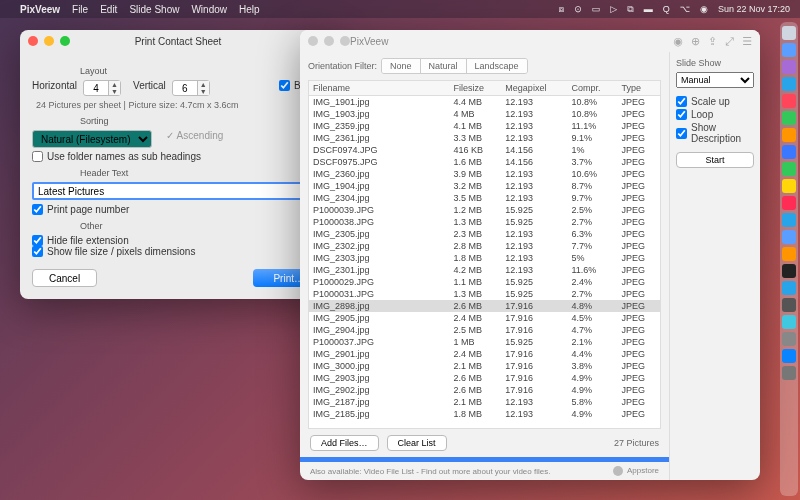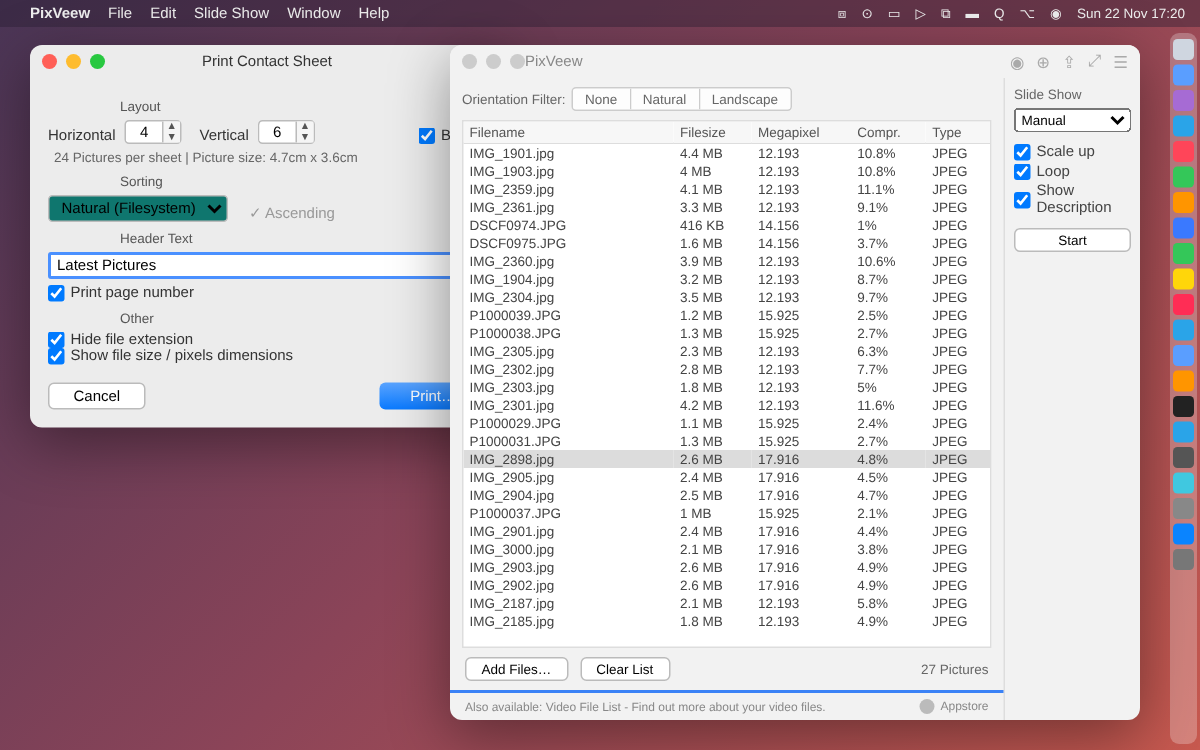--- a/index.html
+++ b/index.html
@@ -15,21 +15,21 @@
 .titlebar { height: 22px; display: flex; align-items: center; padding: 0 8px; position: relative; }
 .traffic { display: flex; gap: 6px; }
 .traffic .dot { width: 10px; height: 10px; border-radius: 50%; }
 .dot.red { background: #ff5f57; } .dot.yellow { background: #febc2e; } .dot.green { background: #28c840; }
 .dot.dim { background: #ccc; }
 .titlebar .title { position: absolute; left: 0; right: 0; text-align: center; font-size: 10px; color: #333; pointer-events: none; }
 
 .dialog { left: 20px; top: 30px; width: 316px; }
 .dialog .content { padding: 8px 12px 12px; font-size: 10px; color: #333; }
 .section-label { font-size: 9px; color: #555; margin: 6px 0 4px; padding-left: 48px; }
-.row { display: flex; align-items: flex-end; gap: 6px; margin: 3px 0; }
+.row { display: flex; align-items: flex-start; gap: 6px; margin: 3px 0; }
 .stepper { display: flex; align-items: center; border: 1px solid #bbb; border-radius: 3px; background: white; height: 16px; }
 .stepper input { width: 24px; border: none; font-size: 10px; text-align: center; outline: none; }
 .stepper .arrows { width: 12px; font-size: 7px; color: #555; border-left: 1px solid #bbb; text-align: center; line-height: 7px; background: #f5f5f5; }
 .checkbox { display: flex; align-items: center; gap: 4px; font-size: 10px; }
 .checkbox input { width: 11px; height: 11px; accent-color: #007aff; }
 .hint { font-size: 9px; color: #666; margin: 4px 0 2px 4px; }
 select.combo { width: 100%; height: 18px; font-size: 10px; border: 1px solid #bbb; border-radius: 3px; background: #0f766e; padding: 0 4px; }
 .ascending { color: #999; font-size: 10px; margin-left: 8px; }
 input.textfield { width: 100%; height: 18px; border: 2px solid #4a90ff; border-radius: 2px; font-size: 10px; padding: 0 4px; outline: none; }
 .btnrow { display: flex; justify-content: space-between; margin-top: 12px; }
@@ -47,21 +47,21 @@
 .seg div { padding: 2px 8px; font-size: 9px; border-right: 1px solid #ccc; background: #fdfdfd; }
 .seg div:last-child { border-right: none; }
 .tablewrap { flex: 1; overflow-y: auto; background: white; margin: 0 8px; border: 1px solid #ddd; }
 table { width: 100%; border-collapse: collapse; font-size: 9px; }
 thead th { text-align: left; padding: 2px 4px; background: #f7f7f7; border-bottom: 1px solid #ddd; font-weight: normal; color: #555; position: sticky; top: 0; }
 tbody td { padding: 1px 4px; color: #444; }
 tbody tr.sel td { background: #dcdcdc; }
 .bottombar { padding: 6px 10px; display: flex; align-items: center; gap: 8px; }
 .bottombar .btn { font-size: 9px; padding: 0 10px; height: 16px; }
 .bottombar .count { margin-left: auto; font-size: 9px; color: #666; }
-.footer { padding: 4px 10px; font-size: 8px; color: #888; border-top: 2px solid #3b82f6; display: flex; align-items: center; }
+.footer { padding: 4px 10px; font-size: 8px; color: #888; border-top: 5px solid #3b82f6; display: flex; align-items: center; }
 .footer .store { margin-left: auto; color: #888; }
 
 .rightpane { width: 90px; padding: 6px 6px; font-size: 9px; color: #444; }
 .rightpane .lbl { color: #666; margin-bottom: 4px; }
 .rightpane select { width: 100%; font-size: 9px; height: 16px; margin-bottom: 6px; }
 .rightpane .checkbox { margin: 2px 0; }
 .rightpane .btn { width: 100%; margin-top: 6px; font-size: 9px; height: 16px; }
 
 .dock { position: absolute; right: 2px; top: 22px; bottom: 4px; width: 18px; background: rgba(255,255,255,0.25); border-radius: 6px; display: flex; flex-direction: column; align-items: center; padding: 4px 0; gap: 3px; }
 .dock .app { width: 14px; height: 14px; border-radius: 3px; }
@@ -120,20 +120,24 @@
     </div>
     <div class="hint">24 Pictures per sheet | Picture size: 4.7cm x 3.6cm</div>
 
     <div class="section-label">Sorting</div>
     <div class="row">
       <select class="combo" style="flex:0 0 120px">
         <option>Natural (Filesystem)</option>
       </select>
       <span class="ascending">✓ <span>Ascending</span></span>
     </div>
+    <label class="checkbox">
+      <input type="checkbox" style="">
+      <span>Use folder names as sub headings</span>
+    </label>
 
     <div class="section-label">Header Text</div>
     <input class="textfield" value="Latest Pictures" style="">
     <label class="checkbox" style="margin-top:4px">
       <input type="checkbox" checked="" style="">
       <span>Print page number</span>
     </label>
 
     <div class="section-label">Other</div>
     <label class="checkbox">

